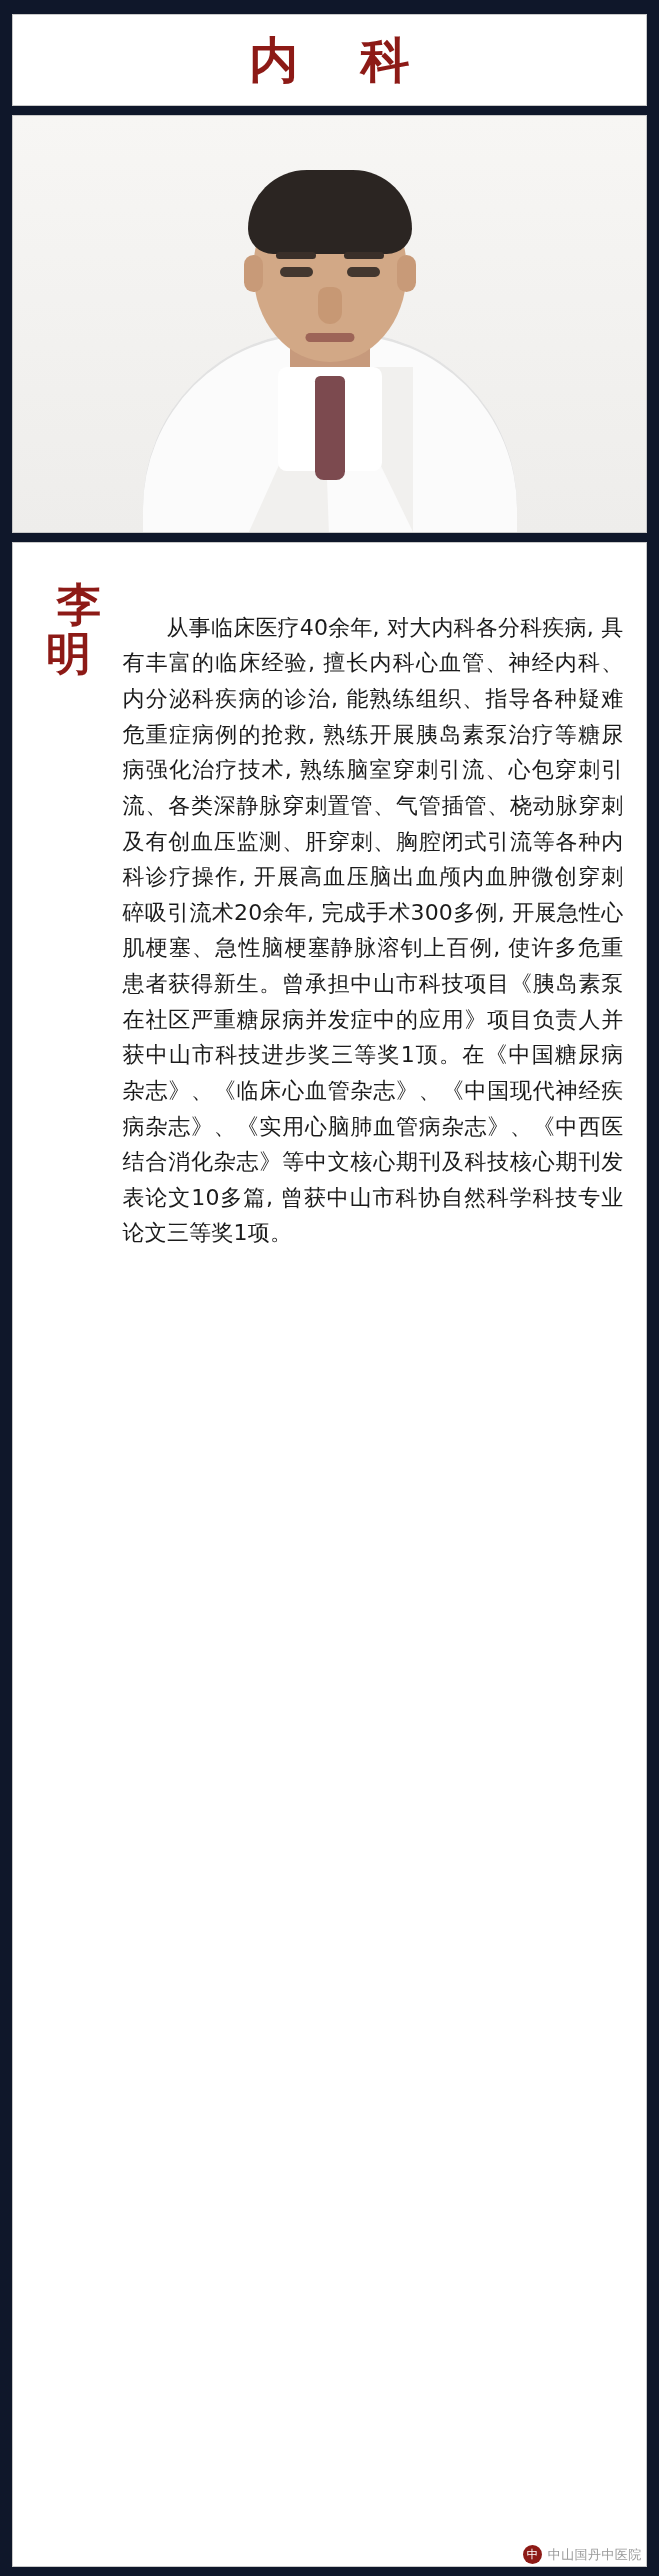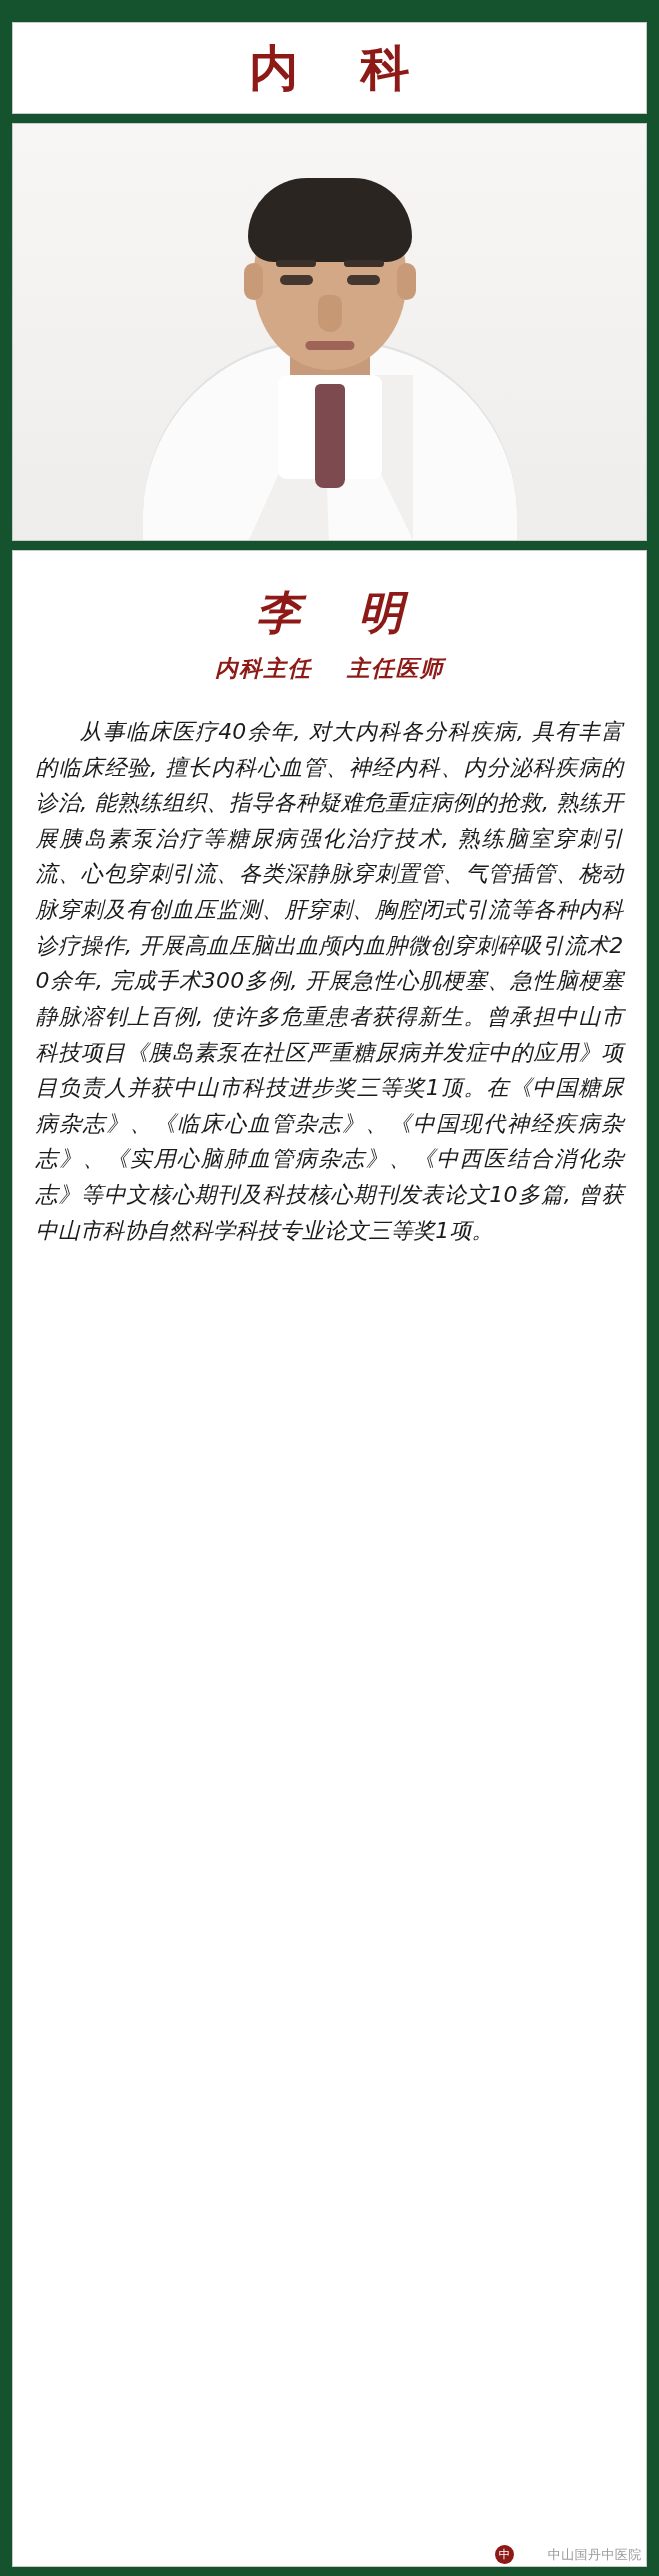--- a/index.html
+++ b/index.html
@@ -8,24 +8,24 @@
     background: #ffffff;
   }
   body {
     width: 659px;
     font-family: "Liberation Sans", sans-serif;
     -webkit-font-smoothing: antialiased;
   }
   .page {
     width: 659px;
     min-height: 2576px;
-    background: #14532d;
+    background: #0f172a;
     position: relative;
     box-sizing: border-box;
-    padding: 12px 12px 0 12px;
+    padding: 4px 12px 0 12px;
     display: flex;
     flex-direction: column;
   }
 
   
   .dept-banner {
     margin-top: 10.4px;
     border: 1.7px solid #c9c9c9;
     background: #ffffff;
     height: 92px;
@@ -200,22 +200,21 @@
   
   .text-panel {
     margin-top: 8.7px;
     margin-bottom: 8.7px;
     border: 1.7px solid #c9c9c9;
     background: #ffffff;
     box-sizing: border-box;
     padding: 37px 22.6px 47px 22.6px;
     flex: 1;
     display: flex;
-    flex-direction: column;
-    font-style: italic;
+    flex-direction: row;
   }
   .doctor-name {
     text-align: center;
     font-family: "DejaVu Serif", "Liberation Serif", serif;
     font-weight: bold;
     font-size: 45px;
     letter-spacing: 21px;
     text-indent: 21px;
     color: #8d1a16;
     line-height: 1.1;
@@ -265,21 +264,20 @@
     color: #fff;
     font-size: 11.3px;
     font-family: "DejaVu Serif", serif;
     line-height: 1;
   }
   .footer-text {
     font-family: "DejaVu Sans", "Liberation Sans", sans-serif;
     font-size: 13px;
     color: #9a9a9a;
     letter-spacing: 0.4px;
-    margin-left: 28px;
   }
 </style>
 </head>
 <body>
 
 <div class="page">
 
   <div class="dept-banner">
     <div class="dept-title">内  科</div>
   </div>
@@ -300,25 +298,20 @@
       <div class="p-brow-r"></div>
       <div class="p-eye-l"></div>
       <div class="p-eye-r"></div>
       <div class="p-nose"></div>
       <div class="p-mouth"></div>
     </div>
   </div>
 
   <div class="text-panel">
     <div class="doctor-name">李  明</div>
-    <div class="doctor-titles">
-      <span>内科主任</span>
-      <span class="gap"></span>
-      <span>主任医师</span>
-    </div>
     <div class="bio">从事临床医疗40余年, 对大内科各分科疾病, 具有丰富的临床经验, 擅长内科心血管、神经内科、内分泌科疾病的诊治, 能熟练组织、指导各种疑难危重症病例的抢救, 熟练开展胰岛素泵治疗等糖尿病强化治疗技术, 熟练脑室穿刺引流、心包穿刺引流、各类深静脉穿刺置管、气管插管、桡动脉穿刺及有创血压监测、肝穿刺、胸腔闭式引流等各种内科诊疗操作, 开展高血压脑出血颅内血肿微创穿刺碎吸引流术20余年, 完成手术300多例, 开展急性心肌梗塞、急性脑梗塞静脉溶钊上百例, 使许多危重患者获得新生。曾承担中山市科技项目《胰岛素泵在社区严重糖尿病并发症中的应用》项目负责人并获中山市科技进步奖三等奖1顶。在《中国糖尿病杂志》、《临床心血管杂志》、《中国现代神经疾病杂志》、《实用心脑肺血管病杂志》、《中西医结合消化杂志》等中文核心期刊及科技核心期刊发表论文10多篇, 曾获中山市科协自然科学科技专业论文三等奖1项。</div>
   </div>
 
   <div class="footer">
     <div class="footer-logo">中</div>
     <div class="footer-text">中山国丹中医院</div>
   </div>
 
 </div>
 

